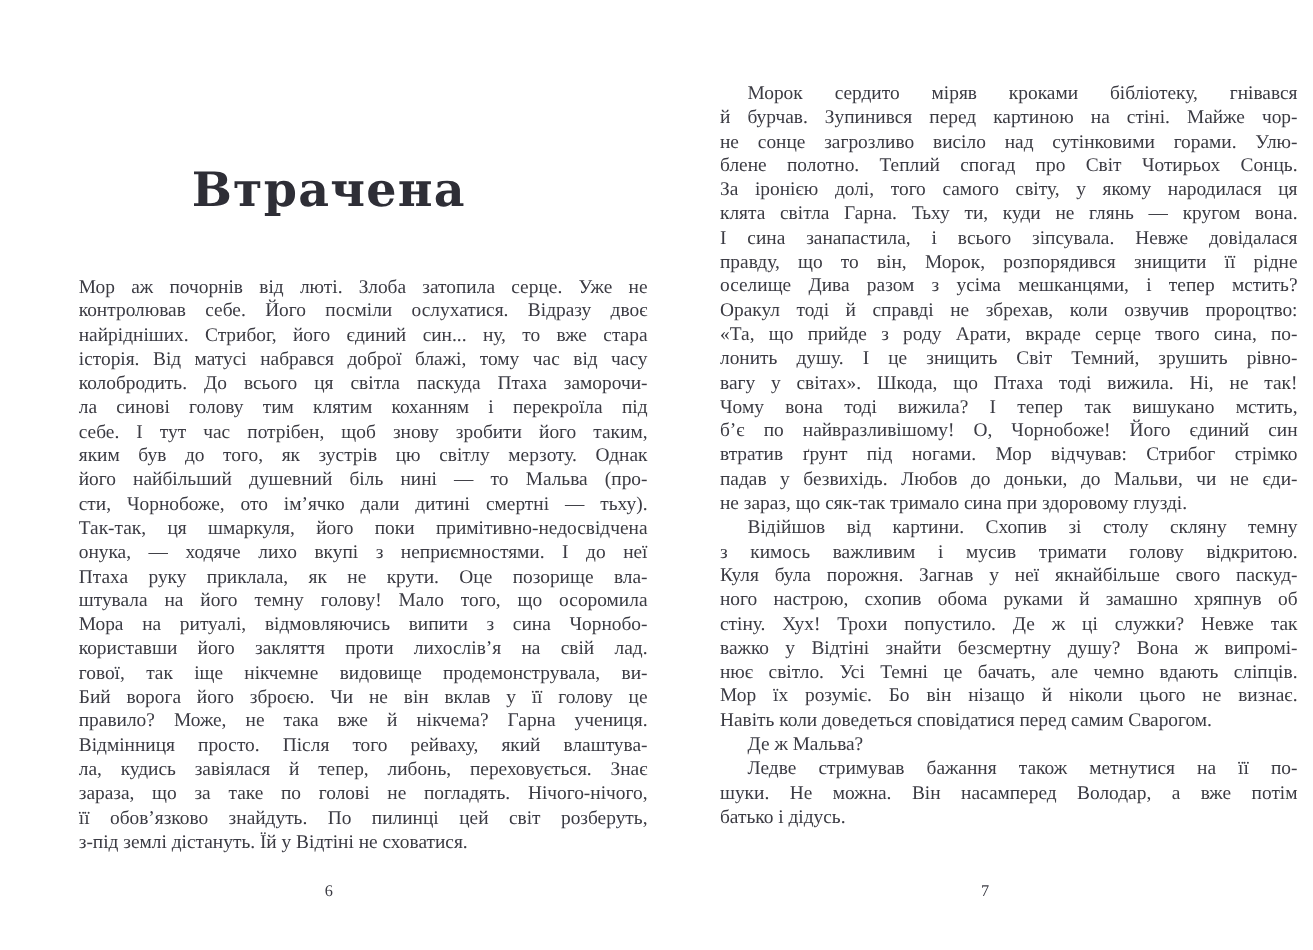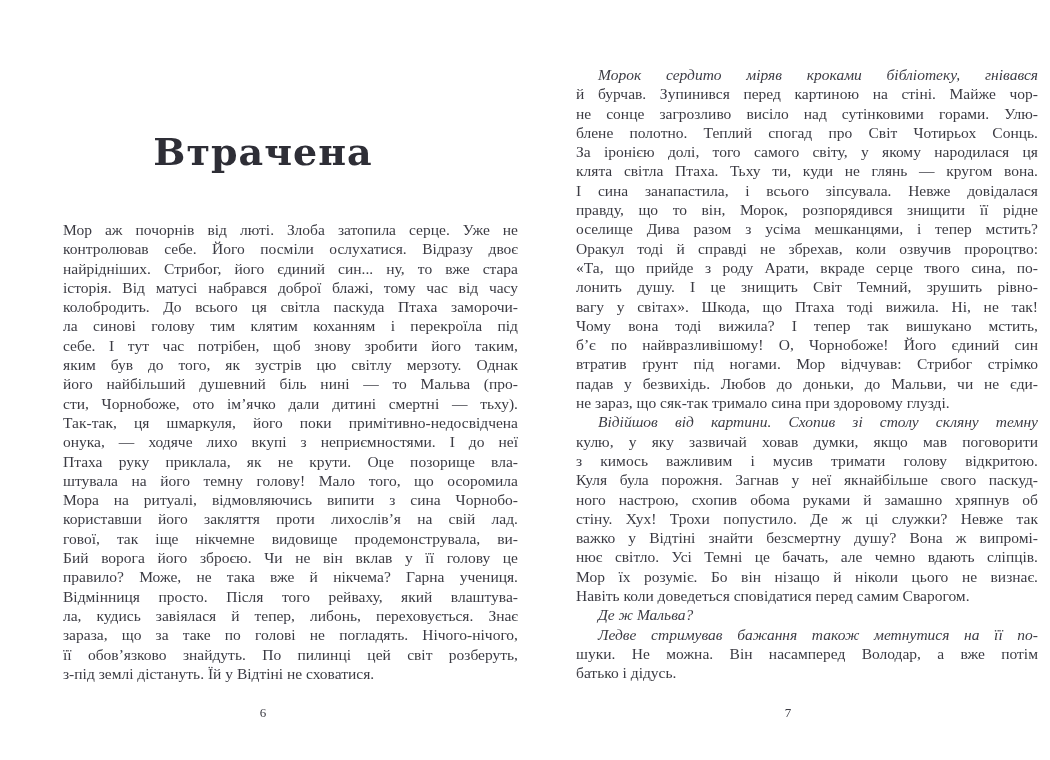--- a/index.html
+++ b/index.html
@@ -51,21 +51,21 @@
   .textcol-left  { left: 63px; top: 220px; width: 455px; }
   .textcol-right { left: 50px; top: 65px;  width: 462px; }
 
   .para { margin: 0; }
   .line {
     text-align: justify;
     text-align-last: justify;
     white-space: normal;
   }
   .line.lastline { text-align-last: left; }
-  .para.indent .line:first-child { text-indent: 22px; font-style: italic; }
+  .para.indent .line:first-child { text-indent: 22px; }
 
   .pagenum {
     position: absolute;
     left: 0;
     top: 705px;
     width: 100%;
     text-align: center;
     font-size: 13px;
     line-height: 15px;
     color: #3b3b43;
@@ -110,37 +110,36 @@
   </section>
 
   <section class="page page-right">
     <div class="textcol textcol-right">
         <div class="para indent">
           <div class="line">Морок сердито міряв кроками бібліотеку, гнівався</div>
           <div class="line">й бурчав. Зупинився перед картиною на стіні. Майже чор-</div>
           <div class="line">не сонце загрозливо висіло над сутінковими горами. Улю-</div>
           <div class="line">блене полотно. Теплий спогад про Світ Чотирьох Сонць.</div>
           <div class="line">За іронією долі, того самого світу, у якому народилася ця</div>
-          <div class="line">клята світла Птаха. Тьху ти, куди не глянь — кругом вона.</div>
+          <div class="line">клята світла Гарна. Тьху ти, куди не глянь — кругом вона.</div>
           <div class="line">І сина занапастила, і всього зіпсувала. Невже довідалася</div>
           <div class="line">правду, що то він, Морок, розпорядився знищити її рідне</div>
           <div class="line">оселище Дива разом з усіма мешканцями, і тепер мстить?</div>
           <div class="line">Оракул тоді й справді не збрехав, коли озвучив пророцтво:</div>
           <div class="line">«Та, що прийде з роду Арати, вкраде серце твого сина, по-</div>
           <div class="line">лонить душу. І це знищить Світ Темний, зрушить рівно-</div>
           <div class="line">вагу у світах». Шкода, що Птаха тоді вижила. Ні, не так!</div>
           <div class="line">Чому вона тоді вижила? І тепер так вишукано мстить,</div>
           <div class="line">б’є по найвразливішому! О, Чорнобоже! Його єдиний син</div>
           <div class="line">втратив ґрунт під ногами. Мор відчував: Стрибог стрімко</div>
           <div class="line">падав у безвихідь. Любов до доньки, до Мальви, чи не єди-</div>
           <div class="line lastline">не зараз, що сяк-так тримало сина при здоровому глузді.</div>
         </div>
         <div class="para indent">
           <div class="line">Відійшов від картини. Схопив зі столу скляну темну</div>
-          <div class="line">кулю, у яку зазвичай ховав думки, якщо мав поговорити</div>
           <div class="line">з кимось важливим і мусив тримати голову відкритою.</div>
           <div class="line">Куля була порожня. Загнав у неї якнайбільше свого паскуд-</div>
           <div class="line">ного настрою, схопив обома руками й замашно хряпнув об</div>
           <div class="line">стіну. Хух! Трохи попустило. Де ж ці служки? Невже так</div>
           <div class="line">важко у Відтіні знайти безсмертну душу? Вона ж випромі-</div>
           <div class="line">нює світло. Усі Темні це бачать, але чемно вдають сліпців.</div>
           <div class="line">Мор їх розуміє. Бо він нізащо й ніколи цього не визнає.</div>
           <div class="line lastline">Навіть коли доведеться сповідатися перед самим Сварогом.</div>
         </div>
         <div class="para indent">

